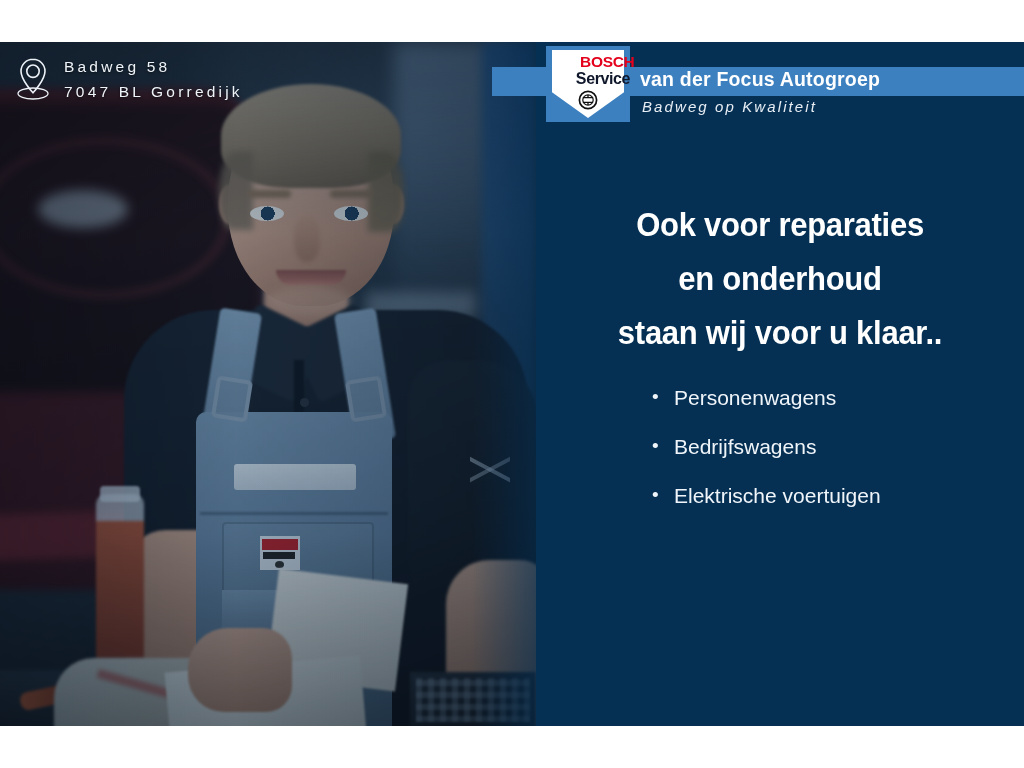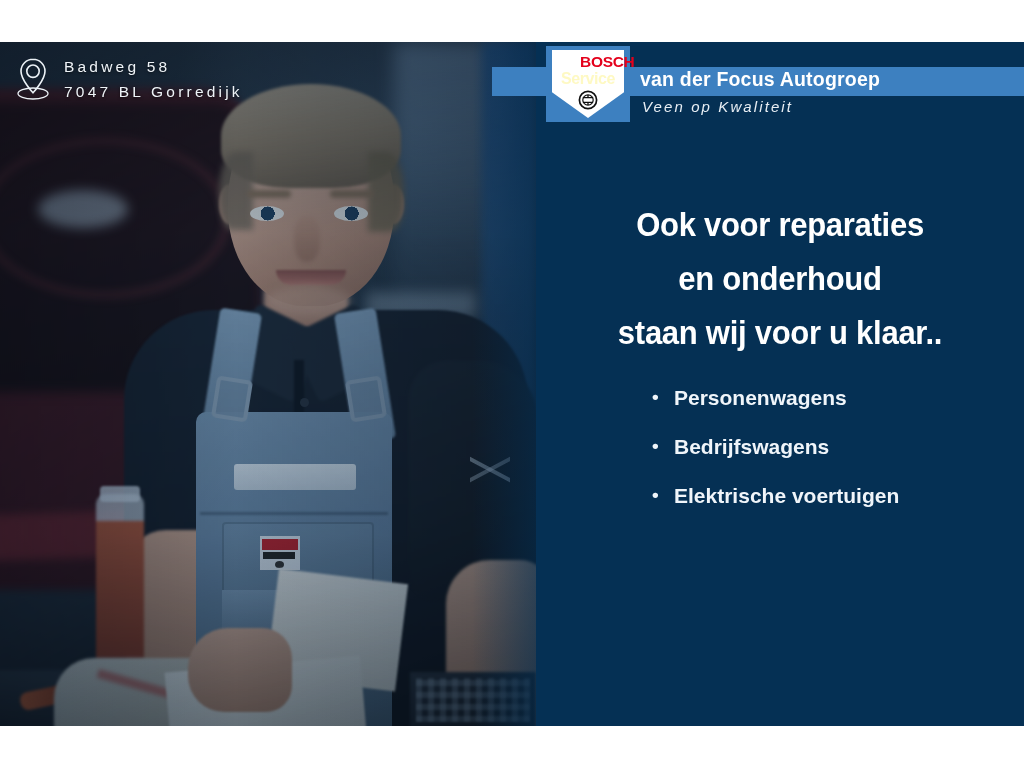--- a/index.html
+++ b/index.html
@@ -405,22 +405,22 @@
   }
   .logo-bosch {
     position:absolute; left:0; right:0; top:7px;
     text-align:center;
     font-size:15.5px; font-weight:bold; color:#e4001b;
     letter-spacing:-.3px;
     padding-left:34px;
   }
   .logo-service {
     position:absolute; left:0; right:0; top:24px;
-    text-align:center;
-    font-size:16px; font-weight:bold; color:#fef9c3;
+    text-align:right;
+    font-size:16px; font-weight:bold; color:#0f172a;
     letter-spacing:-.4px;
   }
   .logo-armature { position:absolute; left:50%; top:44px; margin-left:-10px; width:20px; height:20px; }
 
   
   #headline {
     position:absolute; left:0; right:0; top:156px;
     text-align:center;
     color:#ffffff;
     font-size:33px;
@@ -437,21 +437,20 @@
     list-style:none;
   }
   #benefits li {
     position:relative;
     color:#f0f5fa;
     font-size:21px;
     line-height:26px;
     margin-bottom:23px;
     padding-left:22px;
     white-space:nowrap;
-    font-weight:bold;
   }
   #benefits li::before {
     content:"\2022";
     position:absolute; left:0; top:-1px;
     font-size:19px; color:#f0f5fa;
   }
 </style>
 </head>
 <body>
 
@@ -550,21 +549,21 @@
       <svg class="logo-armature" viewBox="0 0 20 20">
         <circle cx="10" cy="10" r="8.6" fill="none" stroke="#101010" stroke-width="1.7"></circle>
         <circle cx="10" cy="10" r="5.2" fill="none" stroke="#101010" stroke-width="1.2"></circle>
         <path d="M4.9 7.6h10.2M4.9 12.4h10.2" stroke="#101010" stroke-width="1.3"></path>
         <path d="M10 4.9v2.7M10 12.4v2.7" stroke="#101010" stroke-width="1.3"></path>
       </svg>
     </div>
 
     <div id="brand-block">
       <div id="brand-name">van der Focus Autogroep</div>
-      <div id="brand-tagline">Veen op Kwaliteit</div>
+      <div id="brand-tagline">Badweg op Kwaliteit</div>
     </div>
 
     <div id="headline">
       <div>Ook voor reparaties</div>
       <div>en onderhoud</div>
       <div>staan wij voor u klaar..</div>
     </div>
 
     <ul id="benefits">
       <li>Personenwagens</li>

